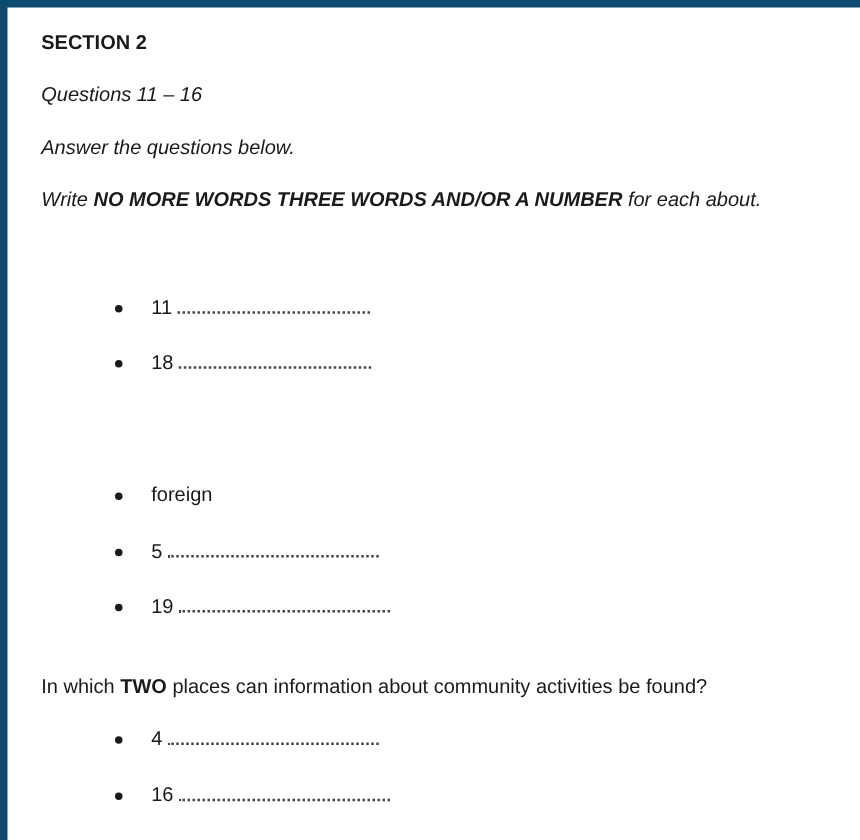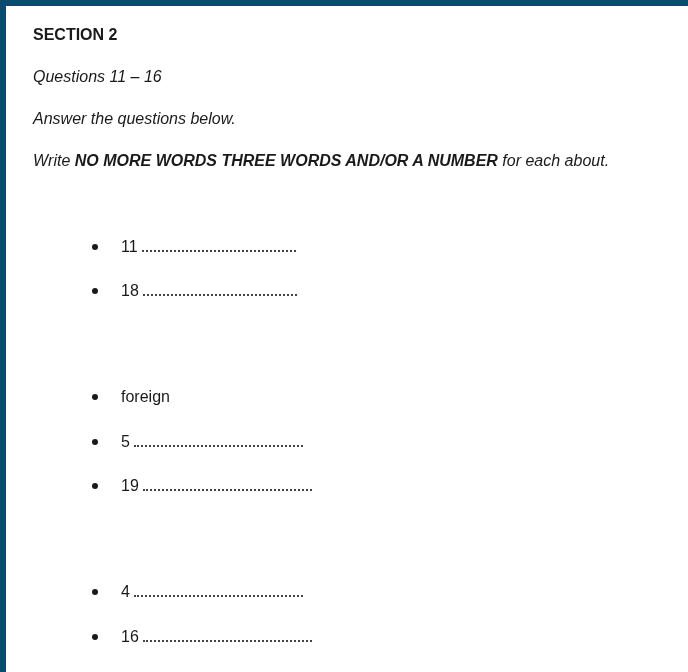--- a/index.html
+++ b/index.html
@@ -59,20 +59,21 @@
   <div class="bullet-row" style="top:427px;">
     <span class="dot"></span>
     <span class="btext"><span class="qnum">5</span><span class="blank" style="width:169px;"></span></span>
   </div>
 
   <div class="bullet-row" style="top:471px;">
     <span class="dot"></span>
     <span class="btext"><span class="qnum">19</span><span class="blank" style="width:169px;"></span></span>
   </div>
 
+  <div class="line" style="top:535px;"><span>In which </span><b>TWO</b><span> places can information about community activities be found?</span></div>
 
   <div class="bullet-row" style="top:577px;">
     <span class="dot"></span>
     <span class="btext"><span class="qnum">4</span><span class="blank" style="width:169px;"></span></span>
   </div>
 
   <div class="bullet-row" style="top:622px;">
     <span class="dot"></span>
     <span class="btext"><span class="qnum">16</span><span class="blank" style="width:169px;"></span></span>
   </div>

